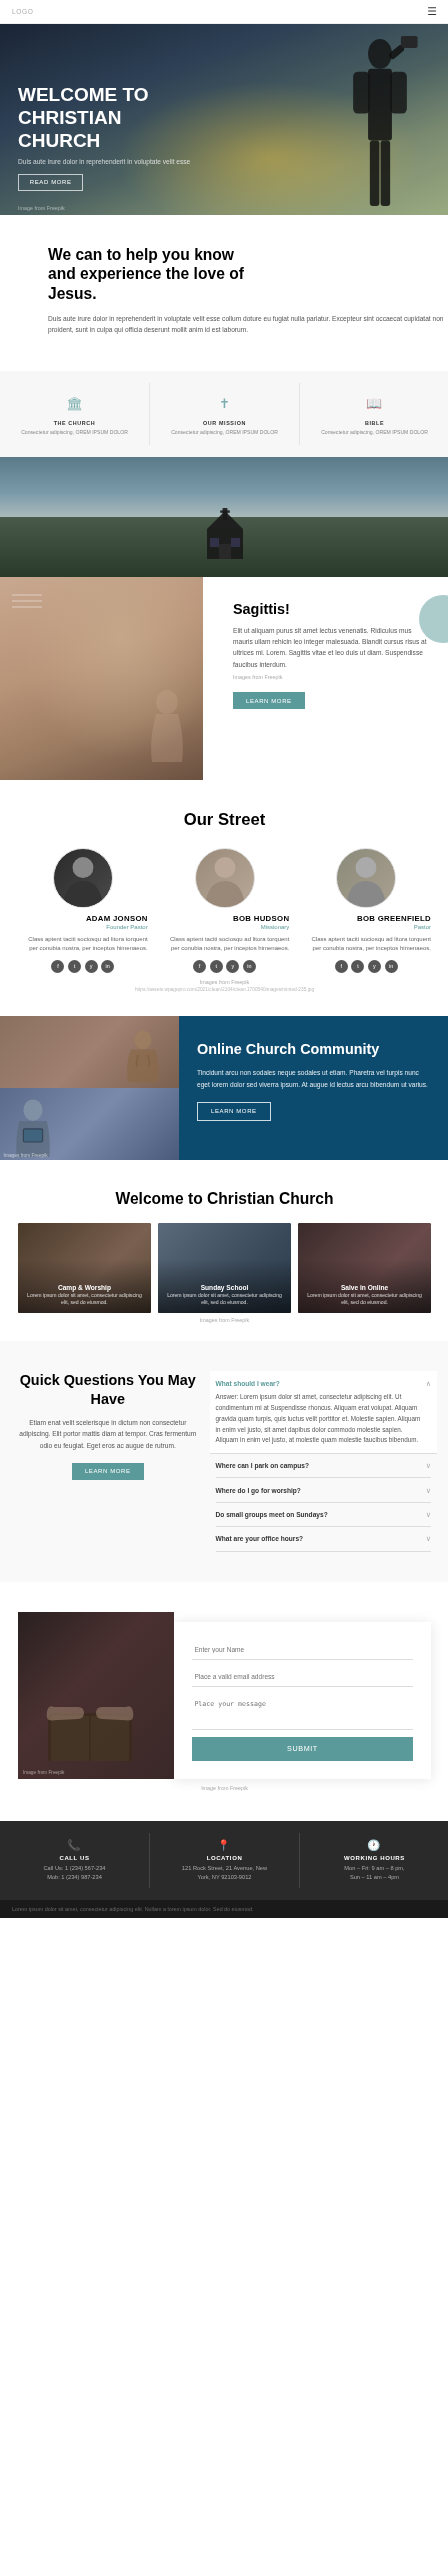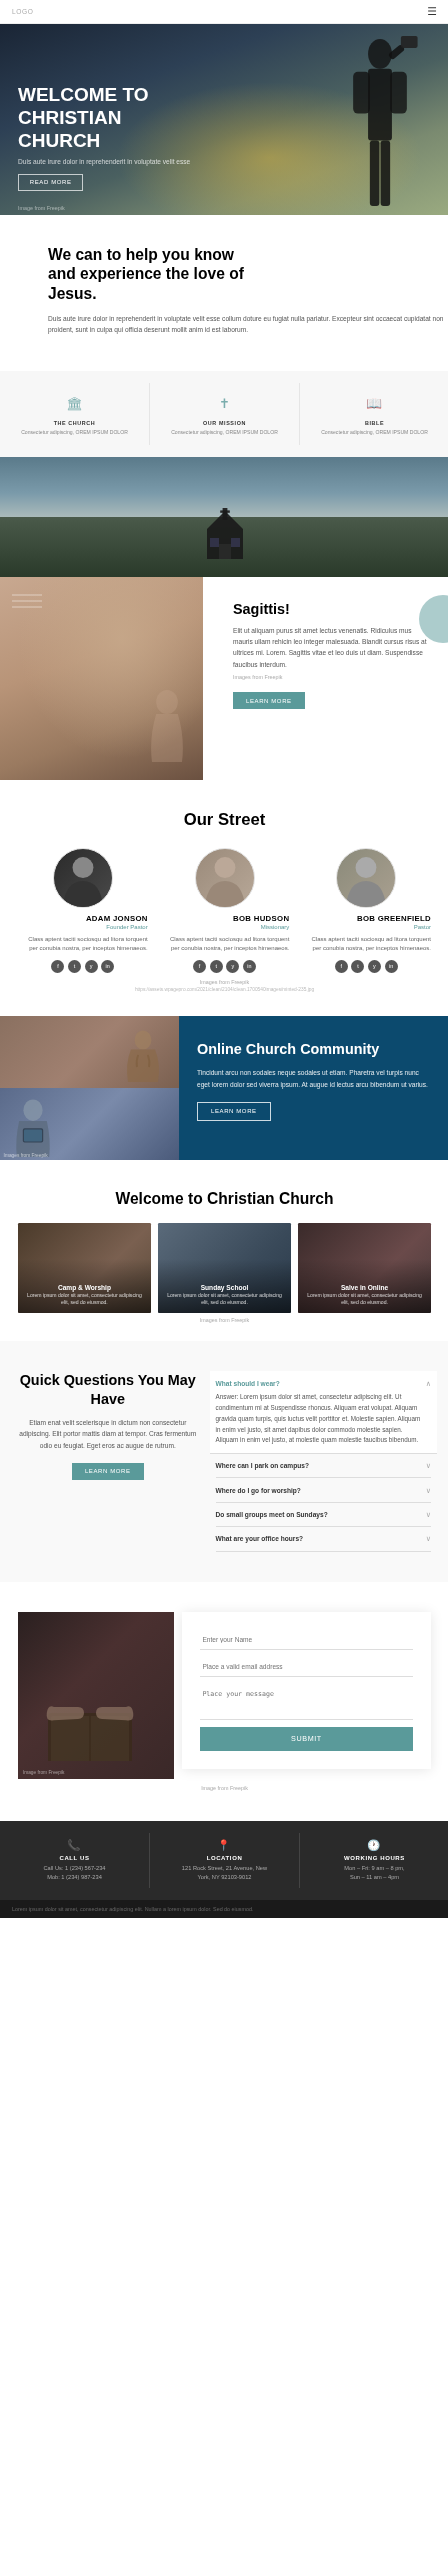--- a/index.html
+++ b/index.html
@@ -467,22 +467,22 @@
       background: #fff;
       text-align: center;
     }
     .contact-section h2 {
       font-size: 15.6px;
       font-weight: 700;
       margin-bottom: 14.4px;
     }
     .contact-inner {
       display: flex;
-      gap: 8px;
-      align-items: flex-start;
+      gap: 0;
+      align-items: flex-end;
     }
     .contact-image {
       width: 156px;
       flex-shrink: 0;
       background: linear-gradient(135deg, #2a2020 0%, #4a3030 40%, #3a2828 100%);
       min-height: 167px;
       position: relative;
     }
     .contact-image-credit {
       position: absolute;

